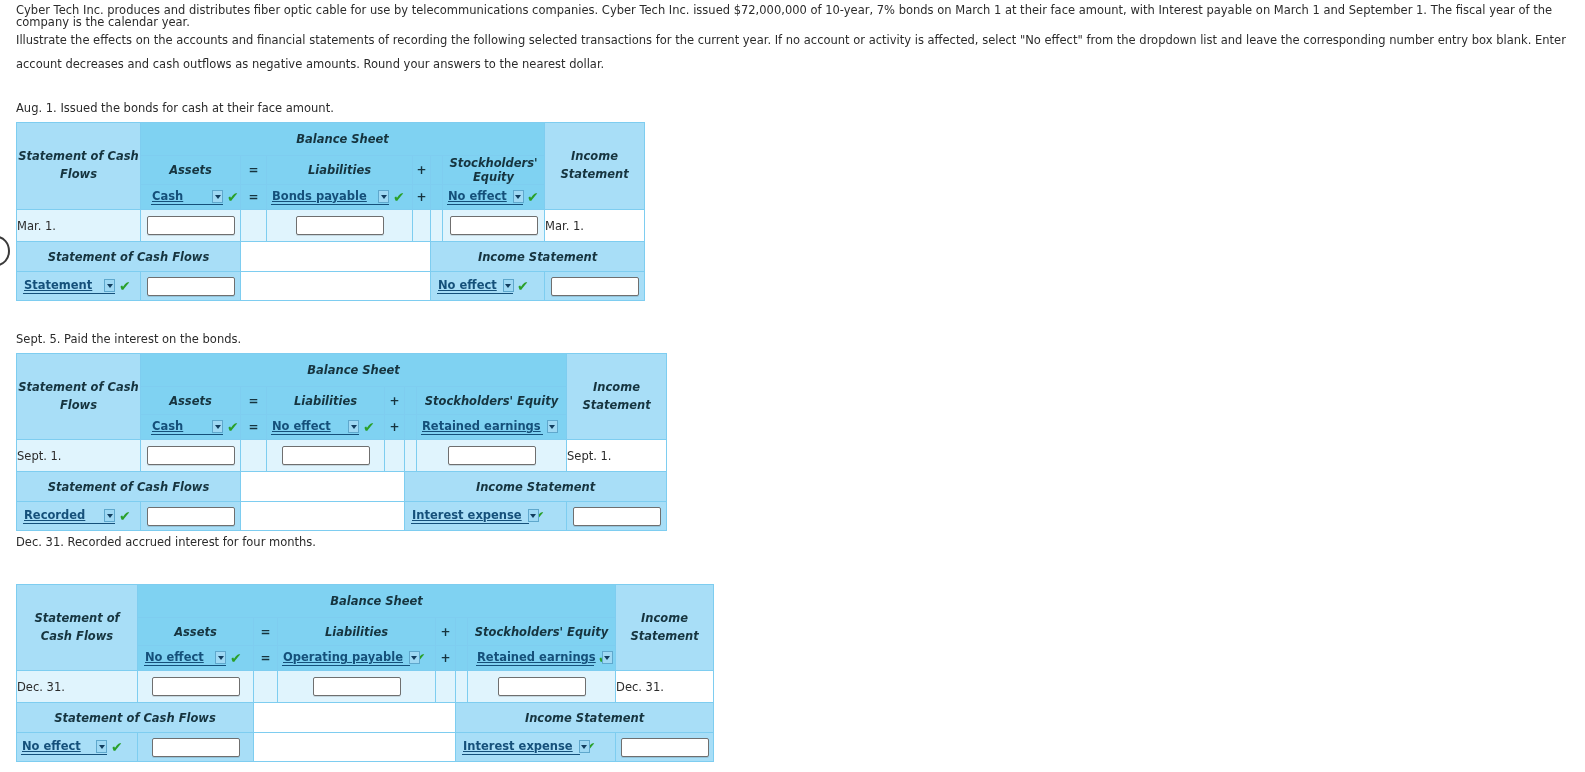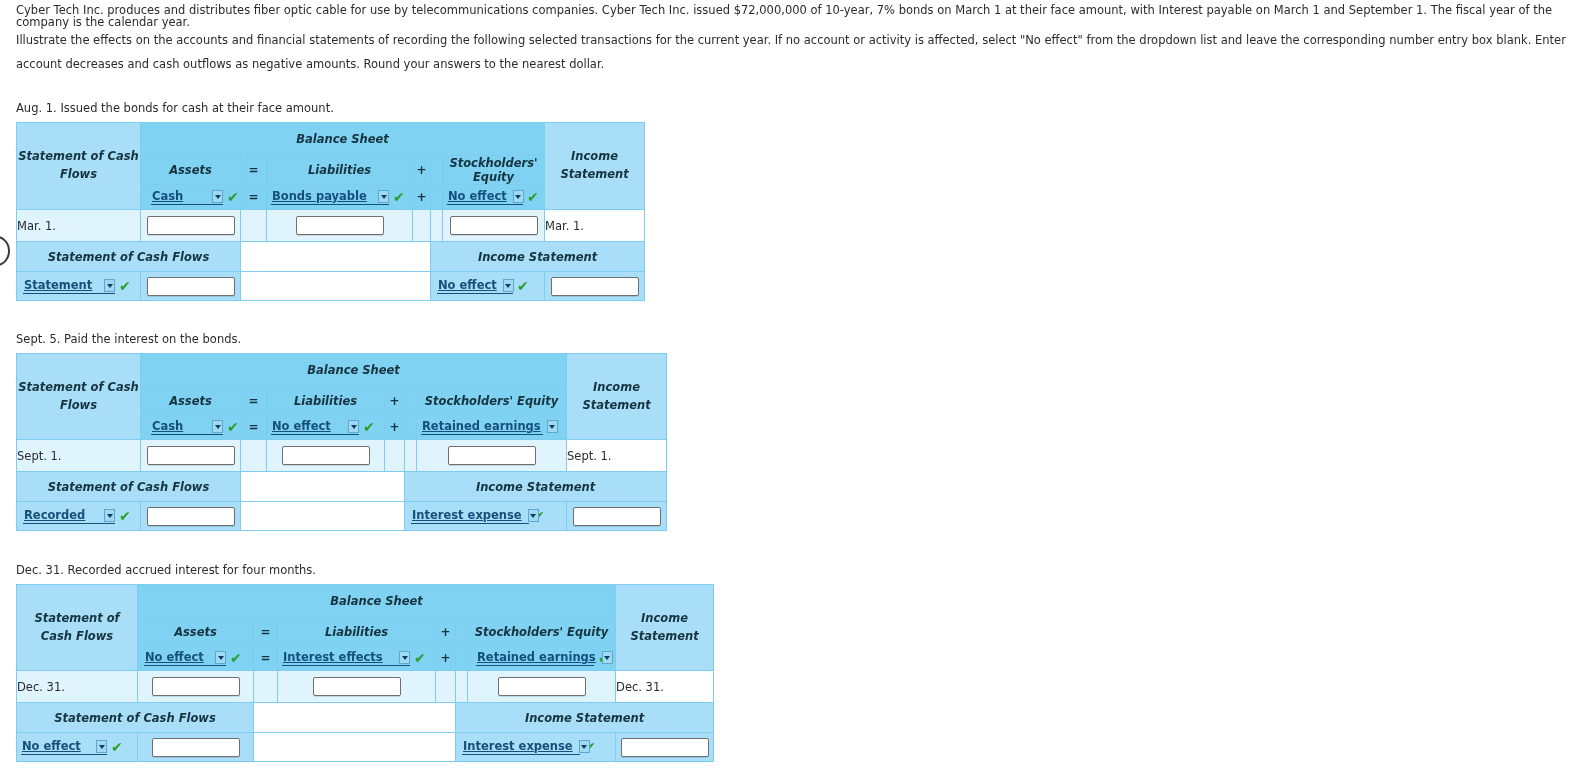--- a/index.html
+++ b/index.html
@@ -450,21 +450,21 @@
           <span class="check">✔</span>
         </span>
       </td>
       <td class="bg-foot cellpad">
         <input class="numbox" style="width: 88px;" value="">
       </td>
     </tr>
   </tbody>
 </table>
 
-<div class="txn-label" style="top:563px;">Dec. 31. Recorded accrued interest for four months.</div>
+<div class="txn-label" style="top:535px;">Dec. 31. Recorded accrued interest for four months.</div>
 
 <table class="eff-table" style="left:16px; top:584px; width:697px;">
   <colgroup>
     <col style="width:121px">
       <col style="width:116px">
       <col style="width:24px">
     <col style="width:158px">
       <col style="width:20px">
       <col style="width:12px">
     <col style="width:148px">
@@ -514,21 +514,21 @@
           </span>
           <span class="check">✔</span>
         </span>
       </td>
       <td class="bg-bs">
           <div class="op">=</div>
         </td>
       <td class="bg-bs" style="padding-left:4px;">
         <span class="sel-wrap">
           <span class="fsel" style="width:128px;">
-            <span class="lbl">Interest effects</span>
+            <span class="lbl">Operating payable</span>
             <span class="arrow">
                 <i></i>
               </span>
           </span>
           <span class="check">✔</span>
         </span>
       </td>
       <td class="bg-bs">
           <div class="op">+</div>
         </td>

